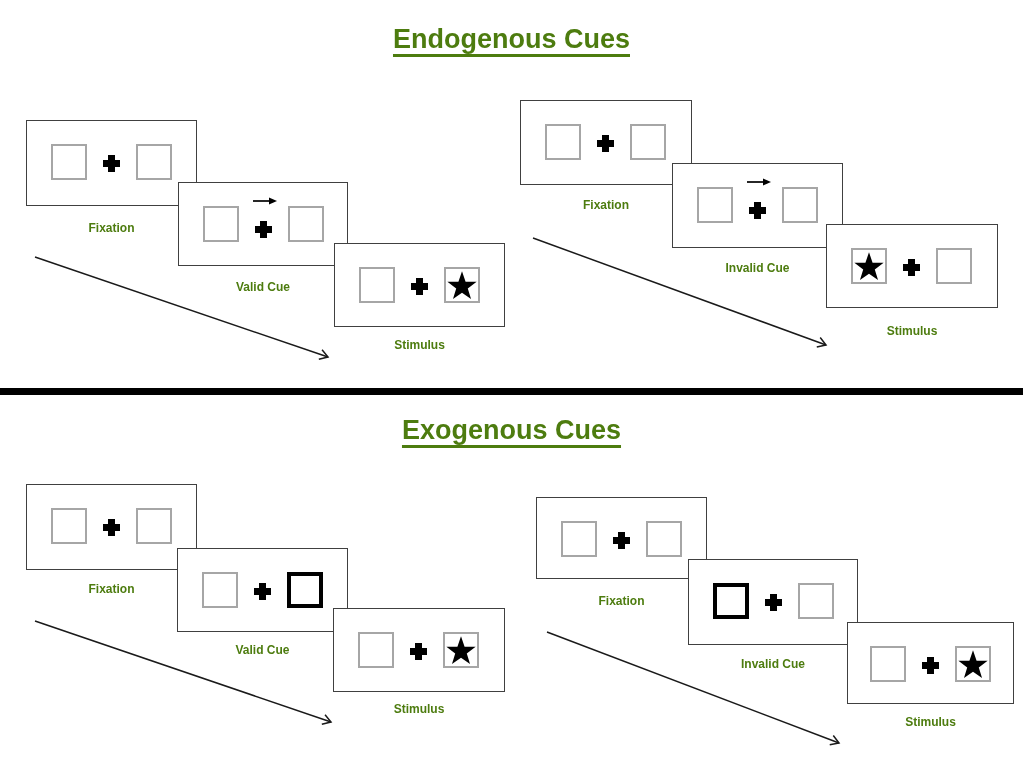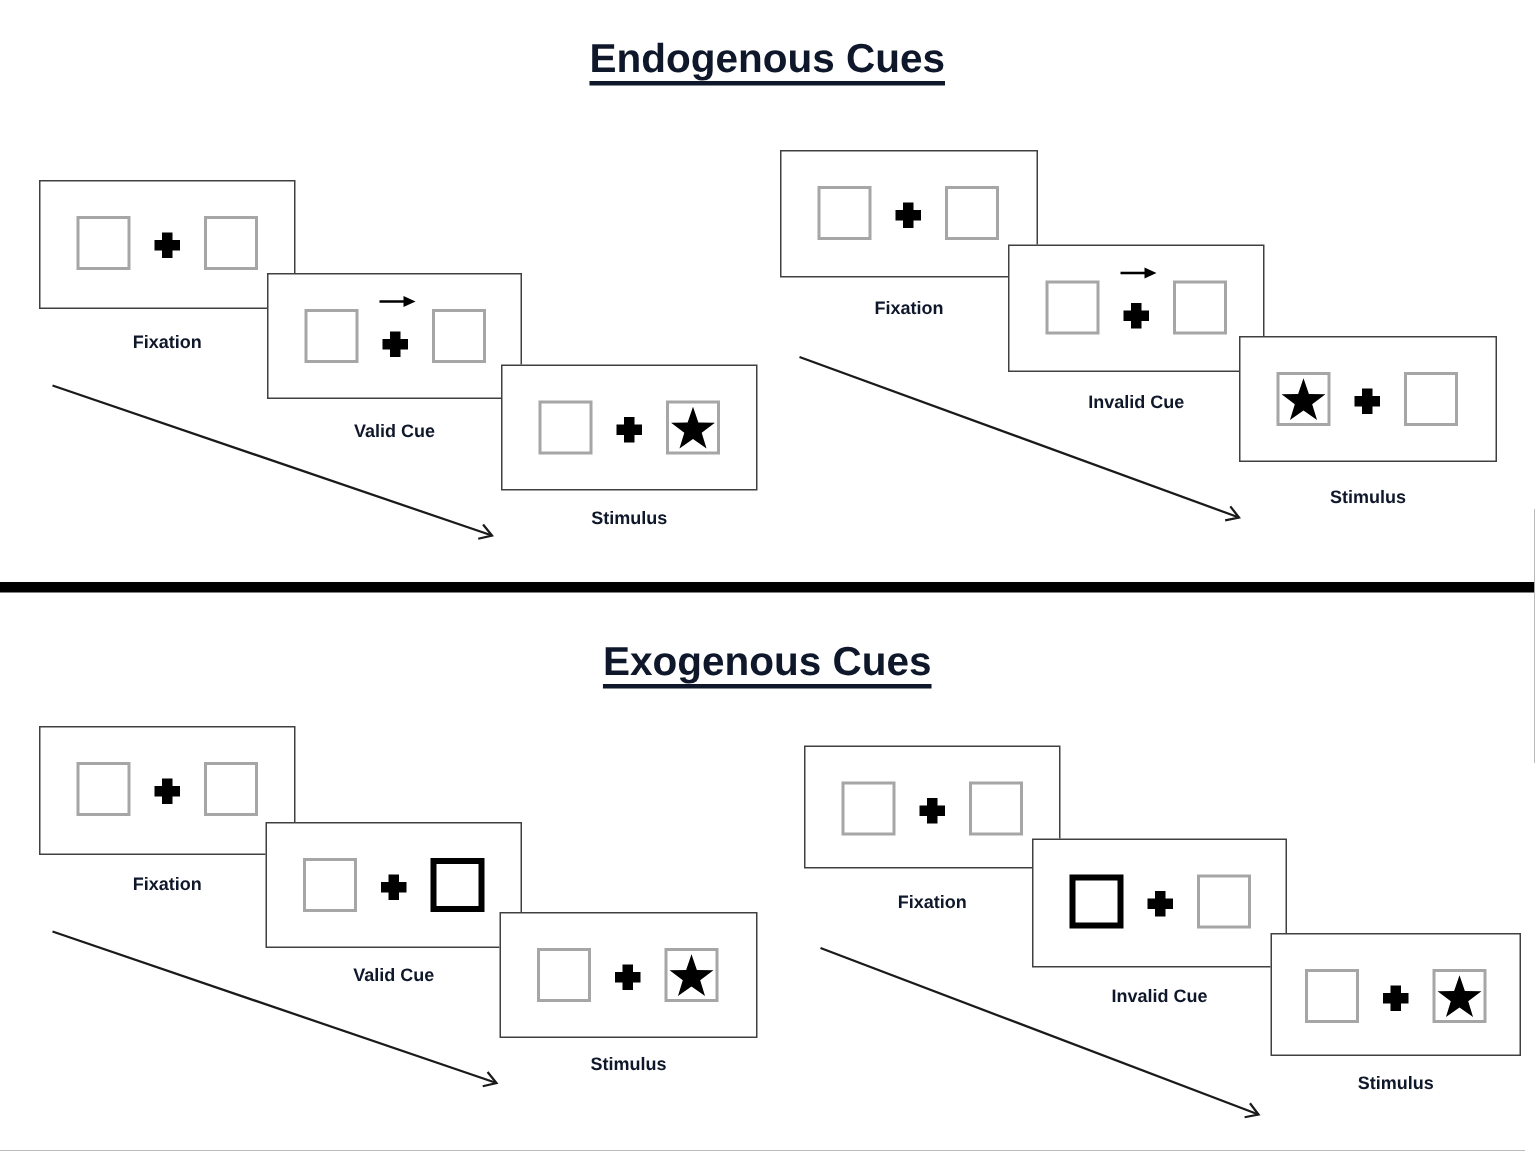--- a/index.html
+++ b/index.html
@@ -1,18 +1,18 @@
 <!DOCTYPE html>
 <html><head>
 <meta charset="utf-8">
 <style>
   html,body{margin:0;padding:0;background:#888;}
   .stage{
     position:relative;width:1023px;height:767px;background:#ffffff;
-    font-family:"Liberation Sans",sans-serif;color:#0f172a;overflow:hidden;
+    font-family:"Liberation Sans",sans-serif;color:#4d7c0f;overflow:hidden;
   }
   .section-title{
     position:absolute;left:0;width:100%;text-align:center;margin:0;
     font-size:27px;font-weight:bold;letter-spacing:0px;
   }
   .section-title span{
     text-decoration:underline;text-decoration-thickness:3px;text-underline-offset:6px;
   }
   .divider{position:absolute;left:0;top:388px;width:1023px;height:7px;background:#000;}
   .screen{
@@ -37,21 +37,21 @@
     z-index:5;
   }
   .overlay{position:absolute;left:0;top:0;z-index:1;pointer-events:none;}
 </style>
 </head>
 <body>
 
 <div class="stage">
 
   <h1 class="section-title" style="top:24px;"><span>Endogenous Cues</span></h1>
-  <h1 class="section-title" style="top:426px;"><span>Exogenous Cues</span></h1>
+  <h1 class="section-title" style="top:415px;"><span>Exogenous Cues</span></h1>
 
   <div class="divider"></div>
 
   <svg class="overlay" width="1023" height="767" viewBox="0 0 1023 767">
     <defs>
       <marker id="ah" viewBox="0 0 12 12" refX="9" refY="6" markerWidth="12" markerHeight="12" orient="auto" markerUnits="userSpaceOnUse">
         <path d="M1,1 L9,6 L1,11" fill="none" stroke="#1a1a1a" stroke-width="1.5"></path>
       </marker>
     </defs>
     <line x1="35" y1="257" x2="328" y2="357" stroke="#1a1a1a" stroke-width="1.5" marker-end="url(#ah)"></line>

